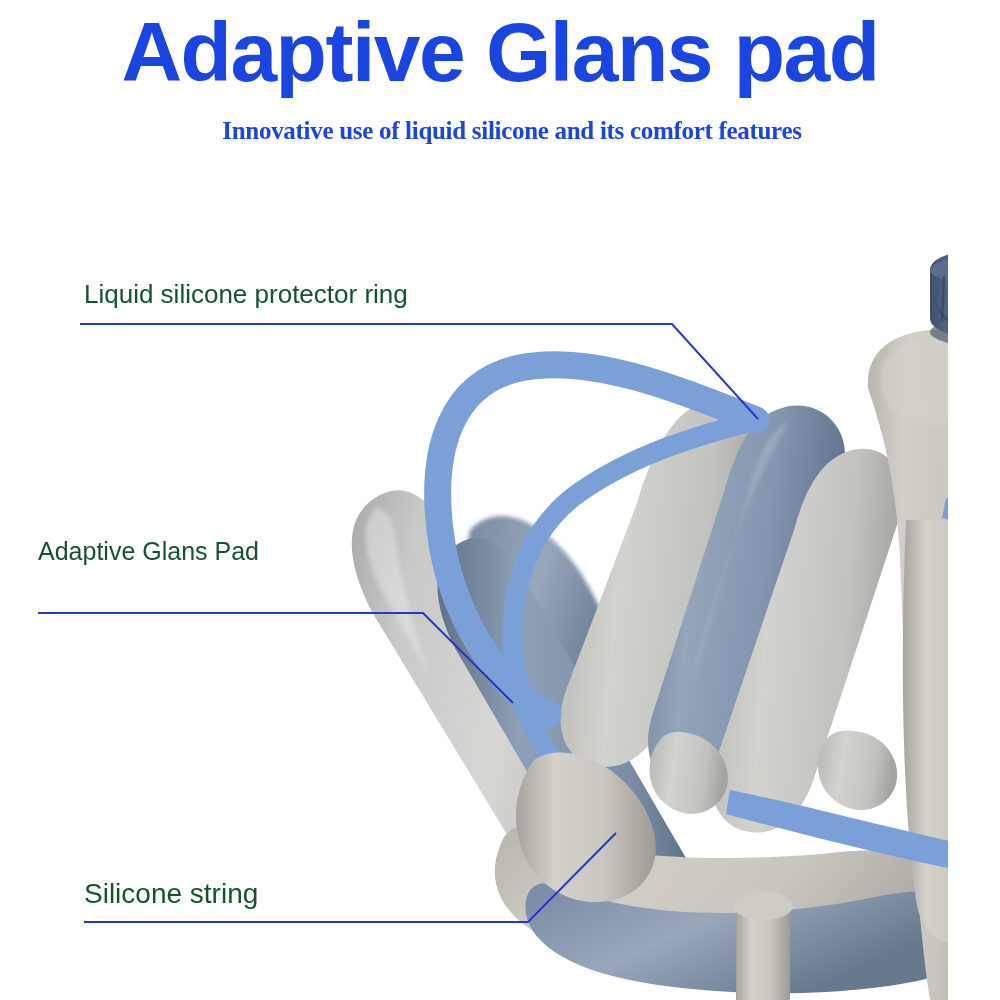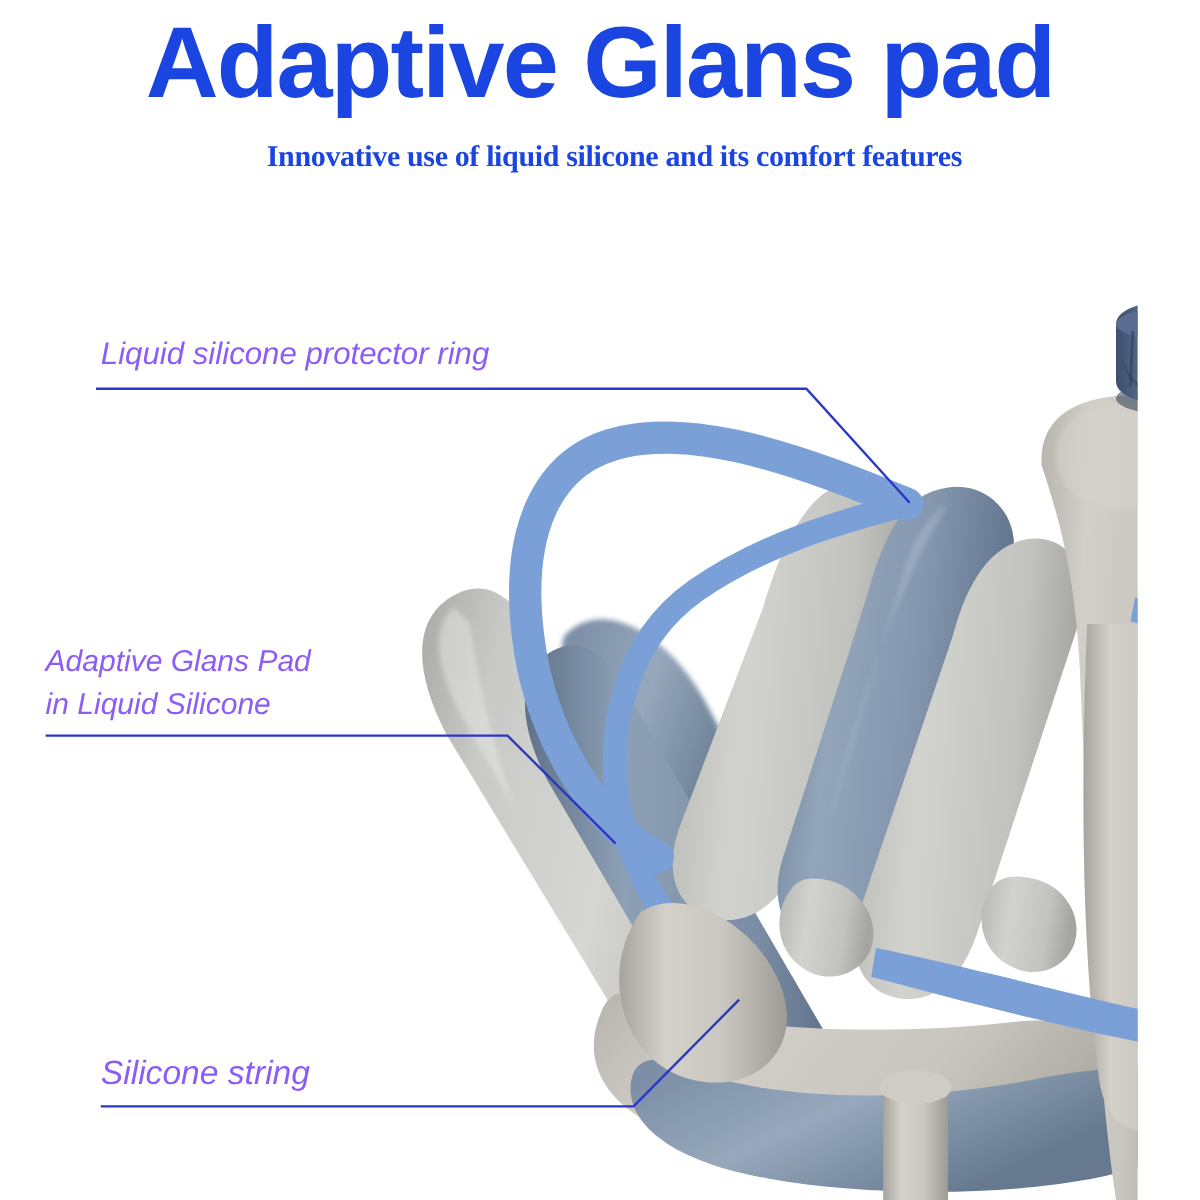--- a/index.html
+++ b/index.html
@@ -24,21 +24,21 @@
     margin:12px;padding:0;
     position:absolute;left:0;top:104px;width:1000px;
     font-size:25px;line-height:30px;font-weight:700;
     letter-spacing:-0.3px;
     color:#1b45e0;
     white-space:nowrap;
     font-family:Liberation Serif, serif;
   }
 
   
-  .callout{position:absolute;color:#8b5cf6;font-weight:400;white-space:nowrap;font-style:italic;}
+  .callout{position:absolute;color:#14532d;font-weight:400;white-space:nowrap;}
   .callout .ln{display:block;}
   #callout-ring{left:84px;top:278px;font-size:26px;line-height:32px;}
   #callout-pad{left:38px;top:533px;font-size:25px;line-height:36px;}
   #callout-string{left:84px;top:878px;font-size:28px;line-height:32px;}
 
   
   #art{position:absolute;left:0;top:0;width:1000px;height:1000px;}
   #leaders{position:absolute;left:0;top:0;width:1000px;height:1000px;}
 </style>
 </head>
@@ -250,20 +250,19 @@
     <h1 id="title">Adaptive Glans pad</h1>
     <p id="subtitle">Innovative use of liquid silicone and its comfort features</p>
   </div>
 
   <div class="callout" id="callout-ring">
     <span class="ln">Liquid silicone protector ring</span>
   </div>
 
   <div class="callout" id="callout-pad">
     <span class="ln">Adaptive Glans Pad</span>
-    <span class="ln">in Liquid Silicone</span>
   </div>
 
   <div class="callout" id="callout-string">
     <span class="ln">Silicone string</span>
   </div>
 
 </div>
 
 </body></html>

